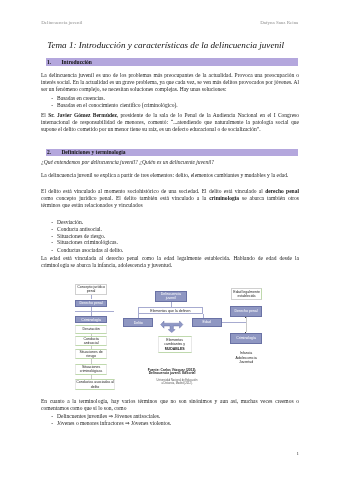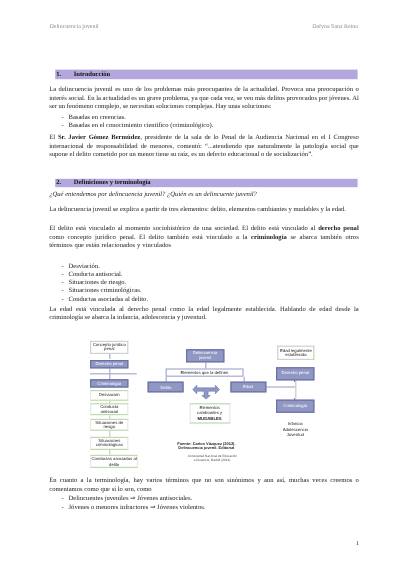--- a/index.html
+++ b/index.html
@@ -61,20 +61,21 @@
 </head>
 <body>
 
 <div class="page">
 
   <div class="runhead">
     <span class="rh-l">Delincuencia juvenil</span>
     <span class="rh-r">Dafyna Sanz Reina</span>
   </div>
 
+  <div class="doc-title">Tema 1: Introducción y características de la delincuencia juvenil</div>
 
   <div class="sect" id="sect1" style="top:58.4px">
     <span class="s-num">1.</span>
     <span class="s-lab">Introducción</span>
   </div>
 
   <div class="p" style="top:71.5px">La delincuencia juvenil es uno de los problemas más preocupantes de la actualidad. Provoca una preocupación o interés social. En la actualidad es un grave problema, ya que cada vez, se ven más delitos provocados por jóvenes. Al ser un fenómeno complejo, se necesitan soluciones complejas. Hay unas soluciones:</div>
 
   <div class="bl" style="top:94.8px"><span class="dash">-</span><span>Basadas en creencias.</span></div>
   <div class="bl" style="top:101.8px"><span class="dash">-</span><span>Basadas en el conocimiento científico (criminológico).</span></div>

